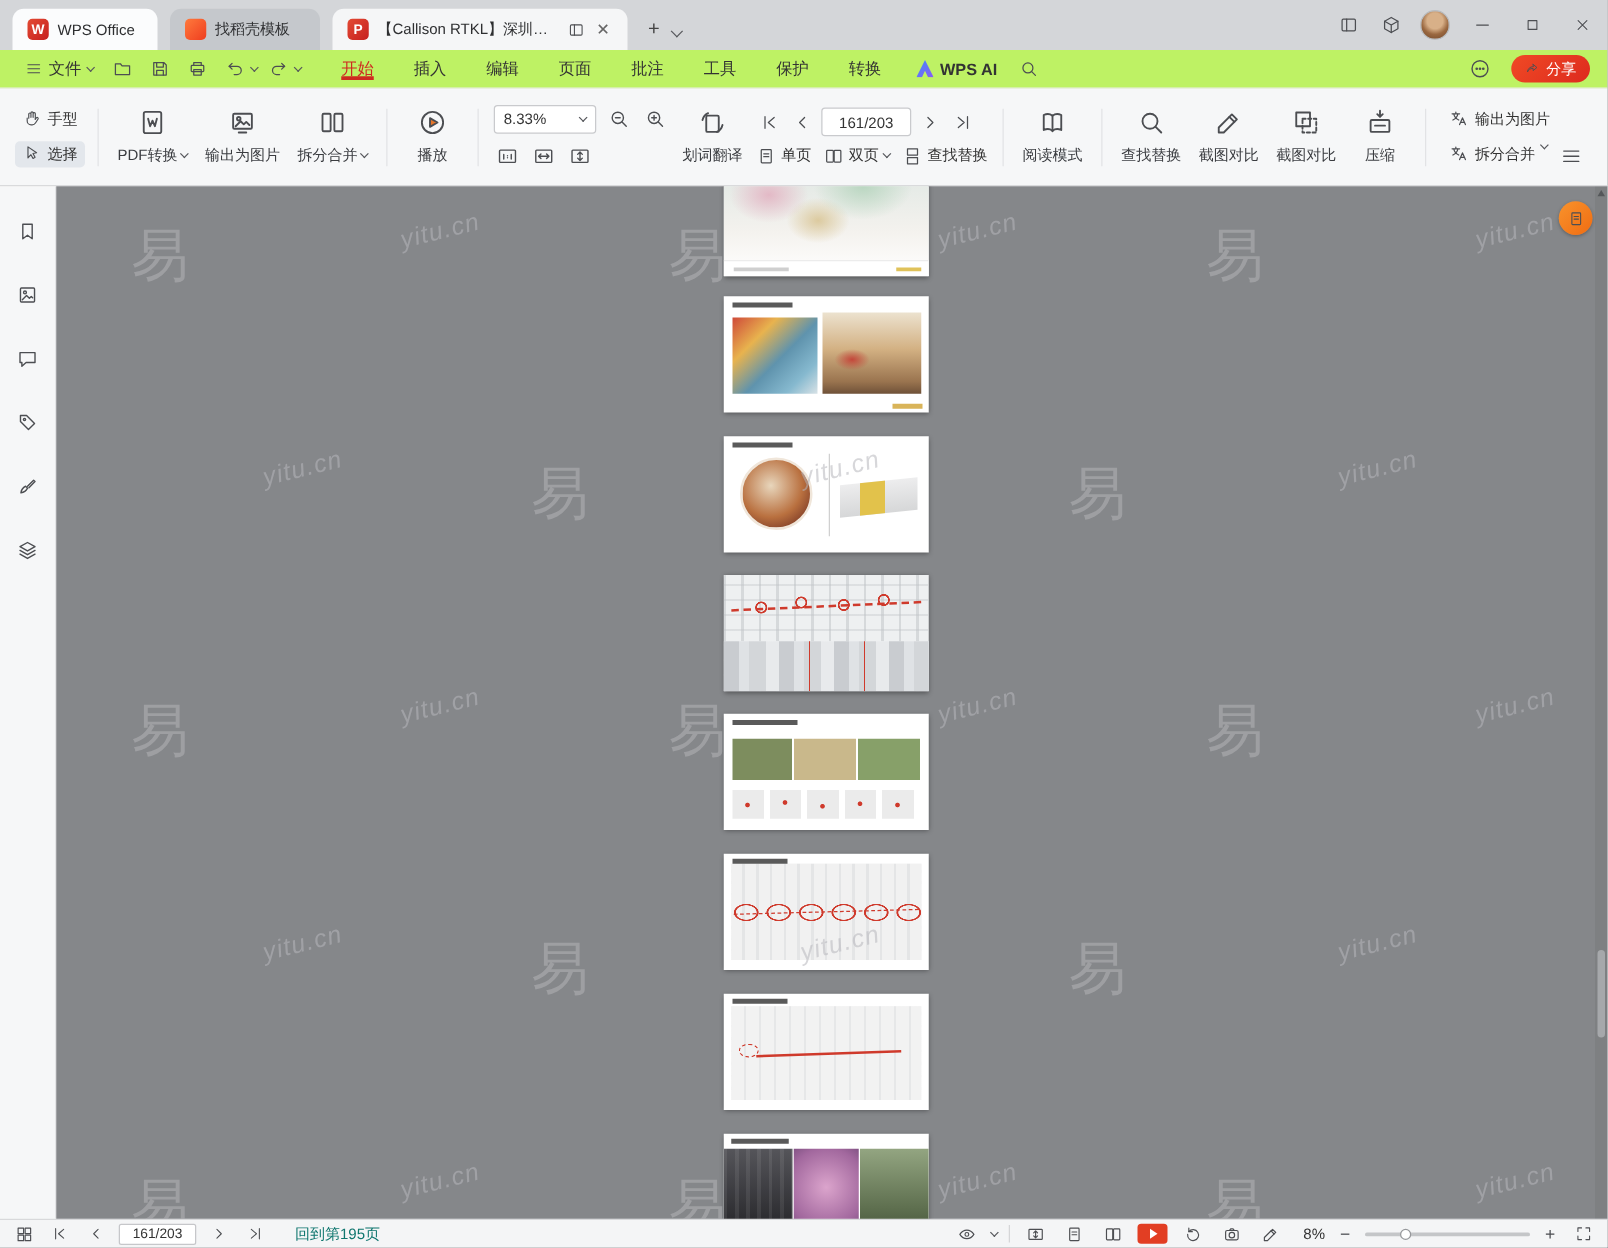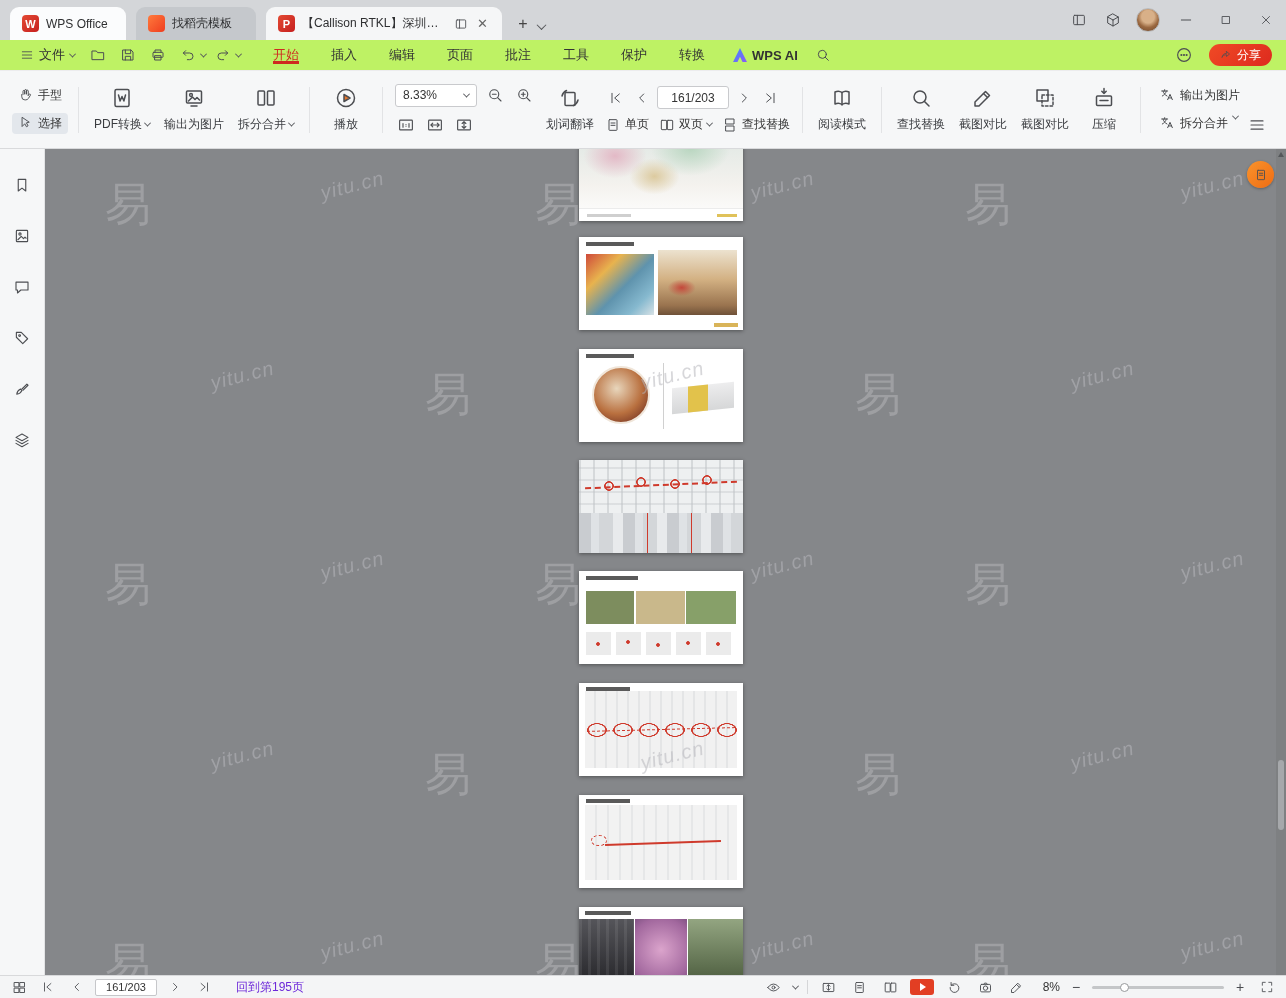--- a/index.html
+++ b/index.html
@@ -120,21 +120,21 @@
   
   .assistant{position:absolute;right:12px;top:12px;width:27px;height:27px;border-radius:50%;background:linear-gradient(135deg,#f9932c,#ef6c12);display:flex;align-items:center;justify-content:center;z-index:6;box-shadow:0 1px 3px rgba(0,0,0,.3)}
   .vscroll{position:absolute;right:0;top:0;bottom:0;width:10px;background:rgba(0,0,0,.05);z-index:6}
   .vscroll .arr{position:absolute;top:3px;left:2px;width:0;height:0;border-left:3px solid transparent;border-right:3px solid transparent;border-bottom:5px solid #55575a}
   .vscroll .thumbbar{position:absolute;left:2px;top:74%;width:6px;height:70px;border-radius:3px;background:#a6a8ab}
 
   
   .statusbar{height:23px;background:#f4f5f6;border-top:1px solid #d8d9db;display:flex;align-items:center;padding:0 8px;gap:7px;flex:none;font-size:12px}
   .sb-ico{width:22px;height:20px;display:flex;align-items:center;justify-content:center}
   .sb-input{width:62px;height:17px;background:#fff;border:1px solid #c6c7ca;border-radius:2px;text-align:center;font-size:11px;font-family:inherit;color:#333}
-  .backlink{color:#6d28d9;margin-left:14px;cursor:pointer;white-space:nowrap}
+  .backlink{color:#0f766e;margin-left:14px;cursor:pointer;white-space:nowrap}
   .sb-right{margin-left:auto;display:flex;align-items:center;gap:9px}
   .sb-sep{width:1px;height:14px;background:#d5d6d8}
   .playpill{width:24px;height:16px;border-radius:3px;background:#e23e23;display:flex;align-items:center;justify-content:center}
   .playpill .tri{width:0;height:0;border-top:4px solid transparent;border-bottom:4px solid transparent;border-left:6px solid #fff;margin-left:1px}
   .zoomtxt{color:#333;min-width:24px;text-align:right}
   .pm{font-size:14px;color:#4a4c50;width:14px;text-align:center;line-height:1}
   .slider{position:relative;width:132px;height:14px;display:flex;align-items:center}
   .slider .track{width:100%;height:3px;background:#c4c6c8;border-radius:2px}
   .slider .knob{position:absolute;left:21%;top:2.5px;width:9px;height:9px;border-radius:50%;background:#fff;border:1px solid #97999c}
 </style>

